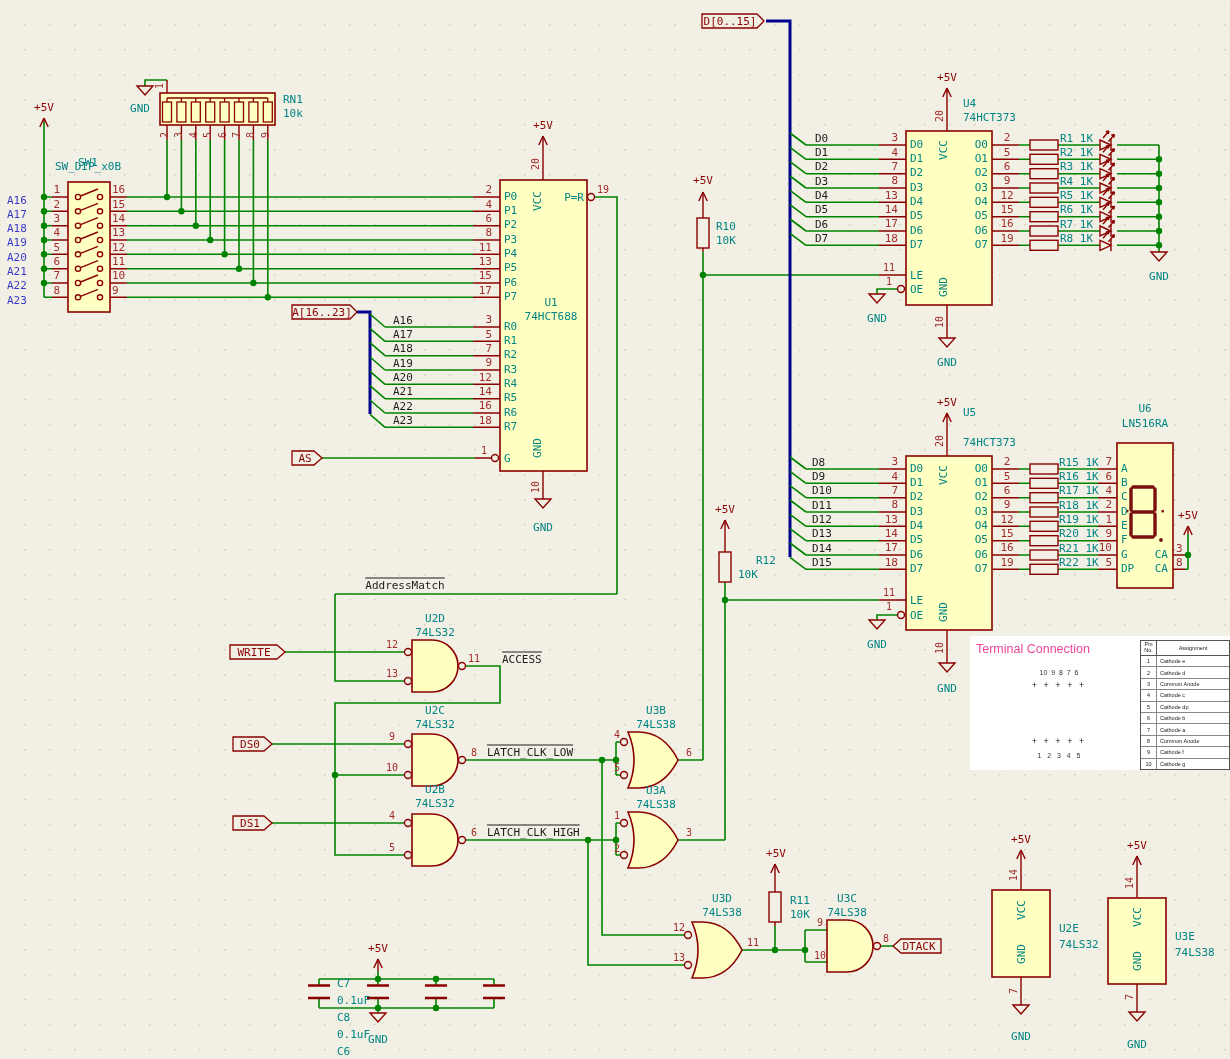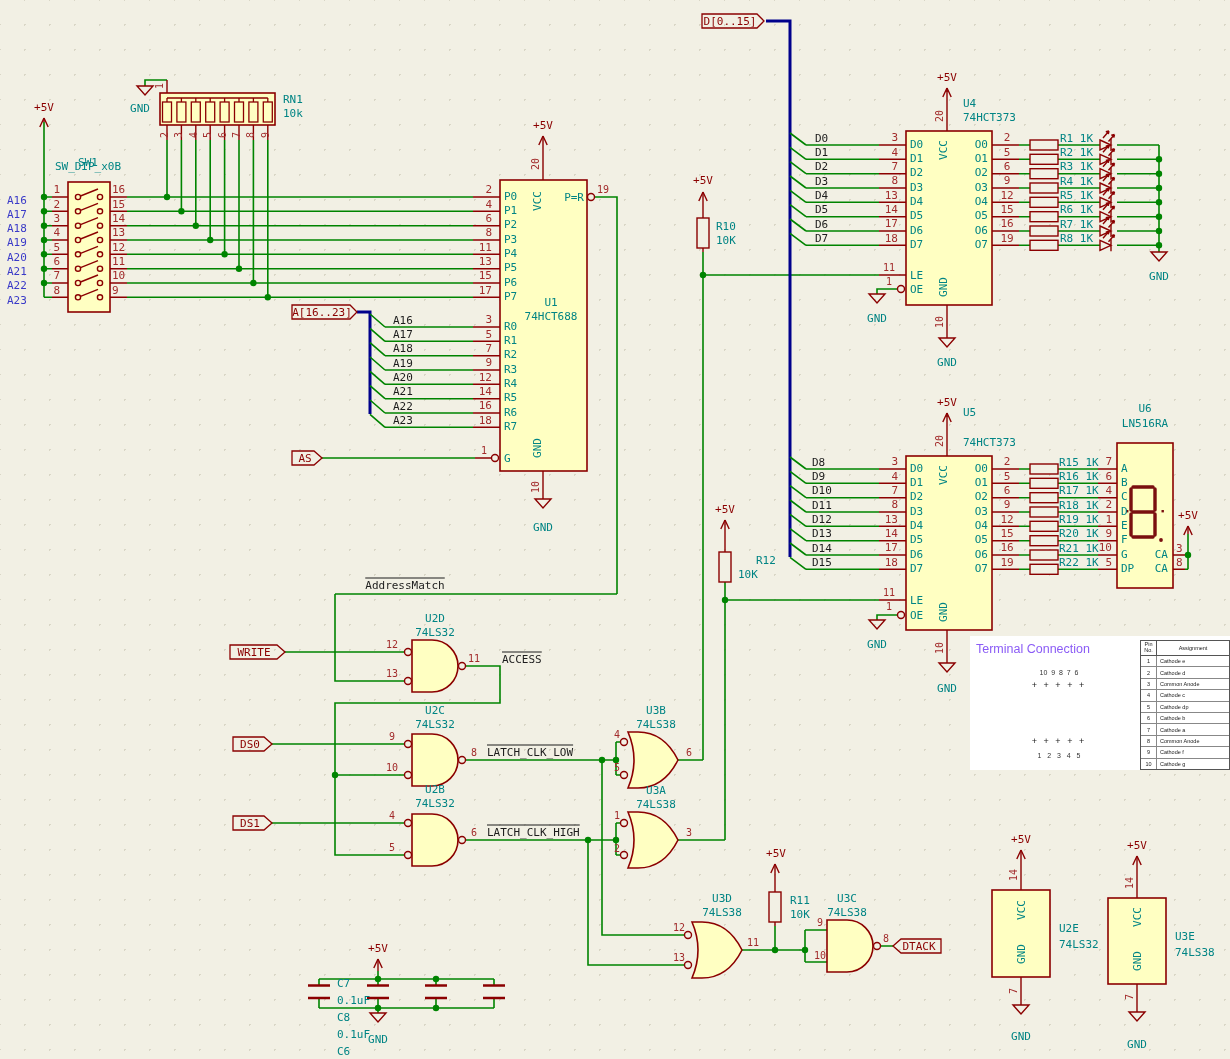--- a/index.html
+++ b/index.html
@@ -17,21 +17,21 @@
   .col{position:absolute;font:11px "DejaVu Sans Mono",monospace;white-space:pre;}
   .col>div{height:14.333px;line-height:14.333px;}
   .col.cr>div{text-align:right;}
   .col.cc>div{text-align:center;}
   .rnp{position:absolute;display:flex;}
   .rnp>div{width:14.4px;height:16px;line-height:16px;font:10px "DejaVu Sans Mono",monospace;color:#A22B2B;transform:rotate(-90deg);text-align:center;}
   .capsrow{position:absolute;display:flex;font:11px "DejaVu Sans Mono",monospace;color:#008484;flex-direction:column;}
   .capsrow>div{width:58px;}
   .capsrow b{display:block;font-weight:normal;height:17px;line-height:17px;}
   .tc-panel{position:absolute;left:970px;top:636px;width:260px;height:134px;background:#ffffff;}
-  .tc-title{position:absolute;left:6px;top:6px;font:12.5px "Liberation Sans",sans-serif;color:#8b5cf6;}
+  .tc-title{position:absolute;left:6px;top:6px;font:12.5px "Liberation Sans",sans-serif;color:#ec4899;}
   .tc-txt{position:absolute;font:7px "Liberation Sans",sans-serif;color:#333;transform:translate(-50%,-50%);white-space:pre;}
   .tc-plus{position:absolute;font:9px "Liberation Sans",sans-serif;color:#222;transform:translate(-50%,-50%);letter-spacing:2px;white-space:pre;}
   .tbl{position:absolute;left:170px;top:4px;width:88px;border:1px solid #555;font:5.5px "Liberation Sans",sans-serif;color:#222;background:#fff;}
   .tbl .hd{display:flex;height:14px;align-items:center;border-bottom:1px solid #555;}
   .tbl .hd>div:first-child{width:15px;text-align:center;line-height:1.05;}
   .tbl .hd>div:last-child{flex:1;height:100%;display:flex;align-items:center;justify-content:center;border-left:1px solid #555;}
   .tbody>div+div{border-top:1px solid #888;}
   .trow{display:flex;height:10.4px;align-items:center;}
   .trow>div:first-child{width:15px;text-align:center;}
   .trow>div:last-child{flex:1;height:100%;display:flex;align-items:center;border-left:1px solid #888;padding-left:3px;}

